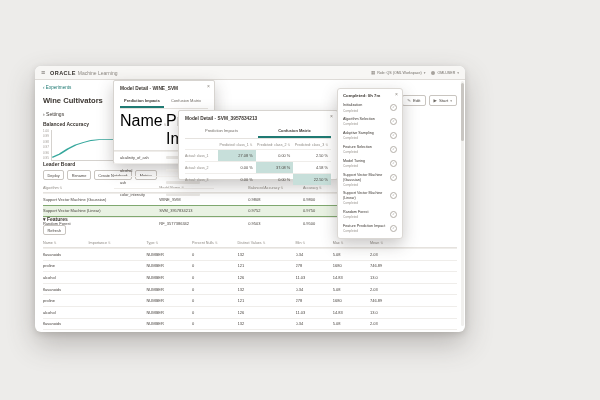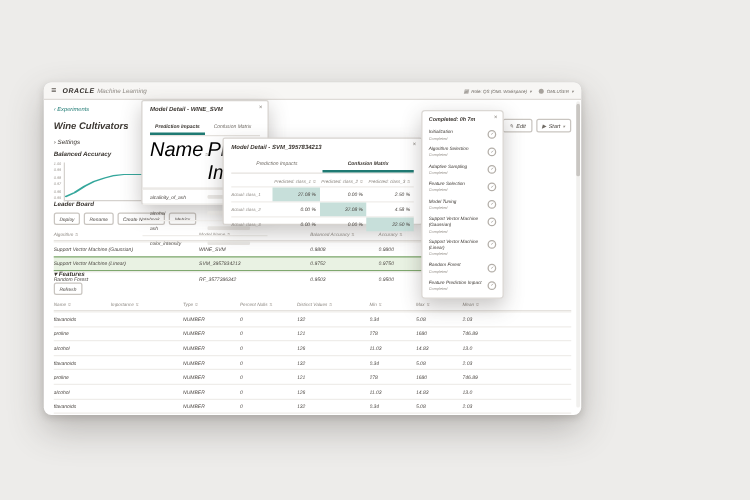--- a/index.html
+++ b/index.html
@@ -1,16 +1,16 @@
 <!DOCTYPE html>
 <html><head>
 <meta charset="utf-8">
 <style>
   html,body{margin:0;padding:0;background:#e9e8e5;font-family:"Liberation Sans",sans-serif;}
-  .stage{position:relative;width:600px;height:400px;background:#edecea;overflow:hidden;font-style:italic;}
+  .stage{position:relative;width:600px;height:400px;background:#edecea;overflow:hidden;}
   .card{position:absolute;left:35px;top:66px;width:430px;height:266px;background:#fff;border-radius:6px;
         box-shadow:0 12px 28px rgba(70,64,58,.30),0 2px 6px rgba(70,64,58,.18);overflow:hidden;}
   
   .appbar{position:absolute;left:0;top:0;right:0;height:13px;background:#f7f6f4;border-bottom:1px solid #deDBd7;display:flex;align-items:center;}
   .hamburger{font-size:7px;color:#5f5a54;margin:0 5px 0 6px;line-height:1;}
   .brand-bold{font-size:5.5px;font-weight:bold;color:#332f2b;letter-spacing:.4px;}
   .brand-rest{font-size:5px;color:#8d8882;margin-left:2px;}
   .appbar-right{margin-left:auto;display:flex;align-items:center;gap:6px;padding-right:6px;}
   .chip-top{display:flex;align-items:center;gap:2px;font-size:3.6px;color:#6f6a64;}
   .chip-top .g{font-size:4.5px;color:#8d8882;}

